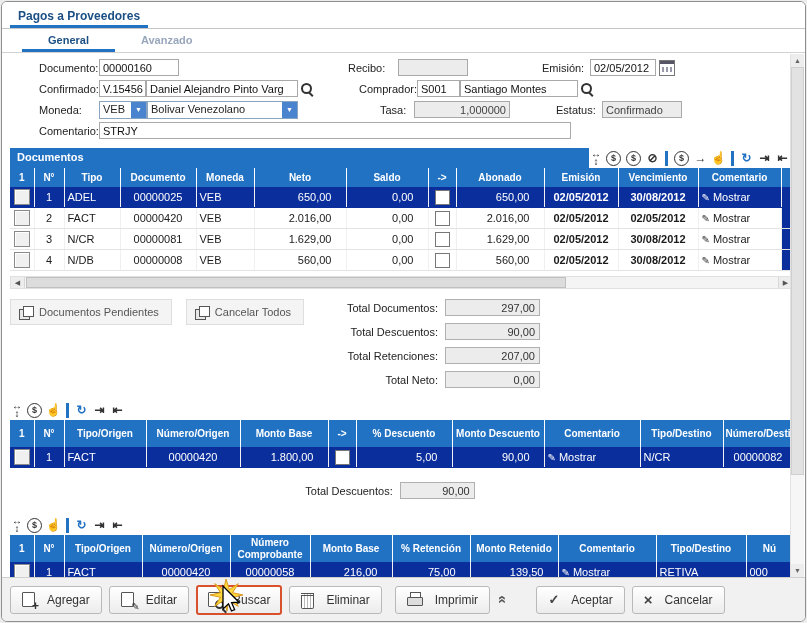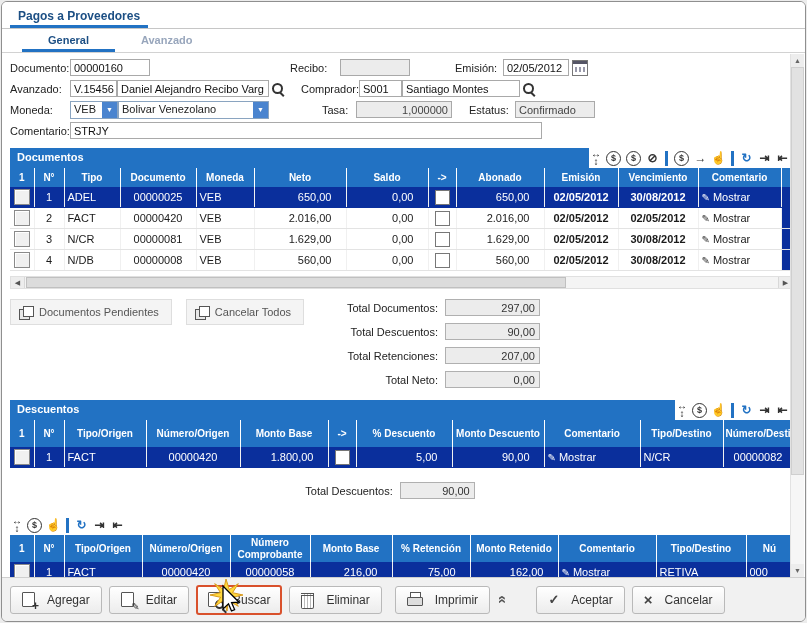--- a/index.html
+++ b/index.html
@@ -13,21 +13,21 @@
   
   .subtabs{display:flex;border-bottom:1px solid #d2d2d2;padding-left:20px;background:#fff;}
   .subtab{padding:5px 26px 3px;font-weight:bold;color:#98a6bc;text-align:center;}
   .subtab.active{color:#1c4f84;border-bottom:3px solid #2272c3;}
 
   
   .content{position:absolute;top:52px;left:0;right:14px;bottom:44px;overflow:hidden;padding:4px 0 0 8px;}
 
   
   .frow{display:flex;align-items:center;height:19px;margin-bottom:2px;}
-  .flabel{color:#222;}
+  .flabel{color:#222;margin-left:29px;}
   .tb{height:17px;border:1px solid #a9a9a9;background:#fff;padding:0 3px;display:flex;align-items:center;box-sizing:border-box;overflow:hidden;white-space:nowrap;color:#111;}
   .tb.dis{background:#ececec;color:#444;}
   .tb.ar{justify-content:flex-end;padding-left:44px;}
   .sel{display:flex;height:18px;border:1px solid #8aa4c0;background:#fff;box-sizing:border-box;}
   .sel .txt{flex:1;padding:1px 3px;overflow:hidden;white-space:nowrap;}
   .sel .btn{width:15px;background:#4a84cf;color:#fff;font-size:7px;display:flex;align-items:center;justify-content:center;}
   .mag{position:relative;width:14px;height:14px;display:inline-block;margin-left:2px;}
   .mag::before{content:"";position:absolute;left:1px;top:1px;width:7px;height:7px;border:2px solid #333;border-radius:50%;}
   .mag::after{content:"";position:absolute;left:10px;top:10px;width:5px;height:2px;background:#333;transform:rotate(45deg);transform-origin:0 0;}
   .cal{width:14px;height:14px;border:1px solid #777;background:#fff;position:relative;margin-left:3px;}
@@ -132,23 +132,23 @@
         <span class="tb" style="width:80px">00000160</span>
         <span style="width:140px"></span>
         <span class="flabel" style="width:50px">Recibo:</span>
         <span class="tb dis" style="width:70px"></span>
         <span style="width:45px"></span>
         <span class="flabel" style="width:48px">Emisión:</span>
         <span class="tb" style="width:66px">02/05/2012</span>
         <span class="cal"></span>
       </div>
       <div class="frow">
-        <span class="flabel" style="width:60px">Avanzado:</span>
+        <span class="flabel" style="width:60px">Confirmado:</span>
         <span class="tb" style="width:47px">V.15456</span>
-        <span class="tb" style="width:152px">Daniel Alejandro Recibo Varg</span>
+        <span class="tb" style="width:152px">Daniel Alejandro Pinto Varg</span>
         <span class="mag"></span>
         <span style="width:16px"></span>
         <span class="flabel" style="width:58px">Comprador:</span>
         <span class="tb" style="width:43px">S001</span>
         <span class="tb" style="width:118px">Santiago Montes</span>
         <span class="mag"></span>
       </div>
       <div class="frow">
         <span class="flabel" style="width:60px">Moneda:</span>
         <span class="sel" style="width:48px">
@@ -340,21 +340,20 @@
         </div>
         <div class="trow">
           <span>Total Neto:</span>
           <span class="tval">0,00</span>
         </div>
       </div>
     </div>
 
     <div class="sect">
       <div class="sechead">
-        <div class="title">Descuentos</div>
         <div class="tools">
           <span class="resize">
                 <span>↔</span>
                 <span>↕</span>
               </span>
           <span class="circ">$</span>
           <span class="tico">☝</span>
           <span class="tsep"></span>
           <span class="tico blue">↻</span>
           <span class="tico">⇥</span>
@@ -465,21 +464,21 @@
           <tr class="selrow">
             <td>
                   <div class="selbox"></div>
                 </td>
             <td class="ac">1</td>
             <td>FACT</td>
             <td class="ac">00000420</td>
             <td class="ac">00000058</td>
             <td class="num">216,00</td>
             <td class="num">75,00</td>
-            <td class="num">162,00</td>
+            <td class="num">139,50</td>
             <td><span class="noteic">✎</span><span>Mostrar</span></td>
             <td>RETIVA</td>
             <td>000</td>
           </tr>
         </tbody>
       </table>
     </div>
 
   </div>
 

